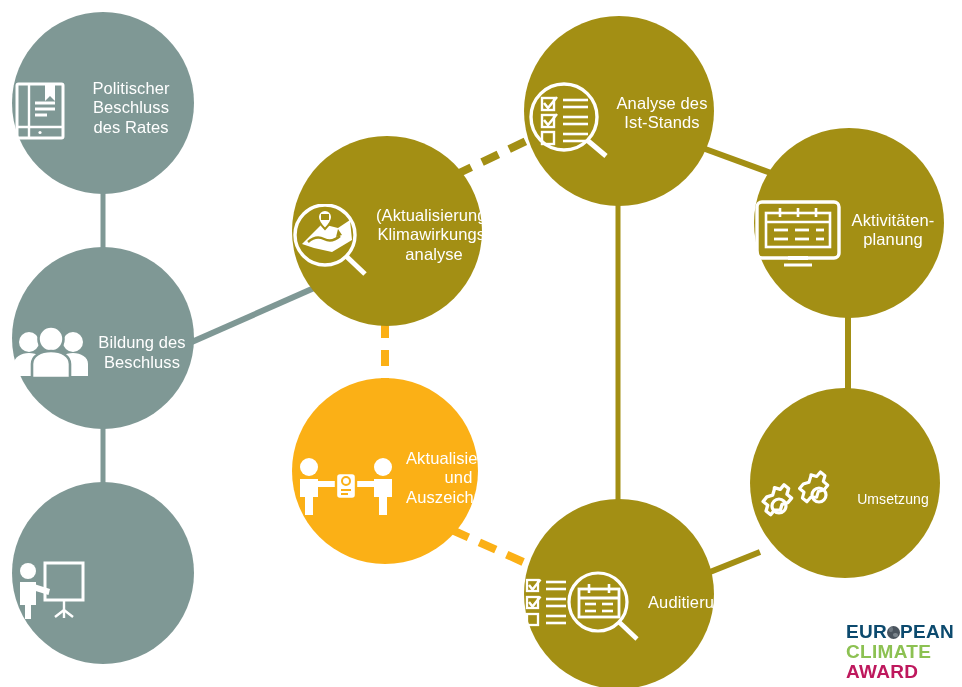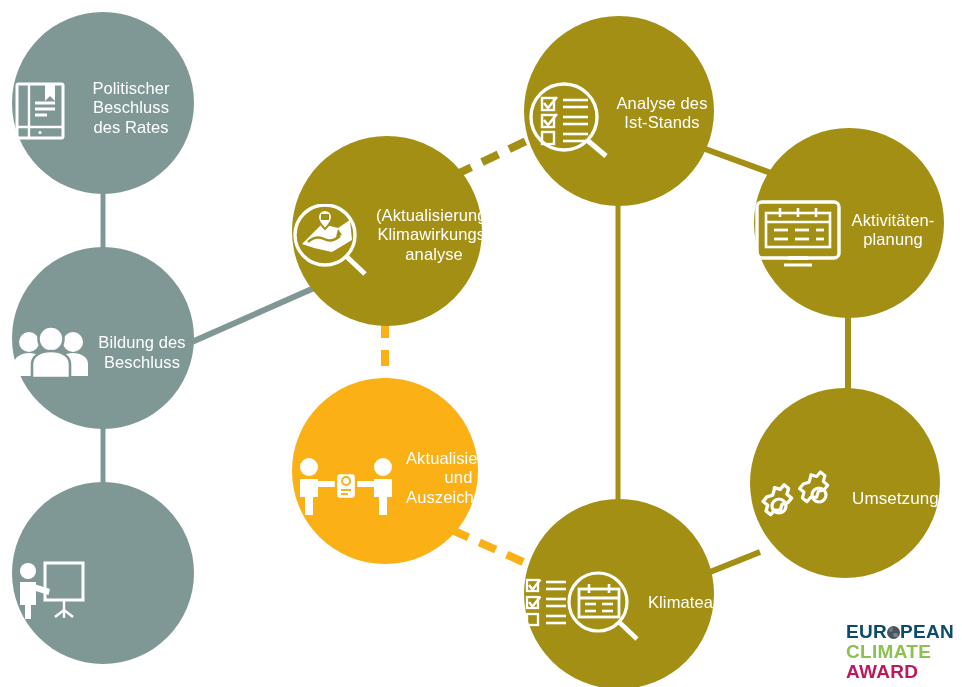--- a/index.html
+++ b/index.html
@@ -45,21 +45,21 @@
   #n-ist{left:524px; top:16px;  width:190px;height:190px;}
   #n-ist .icon{margin-top:22px;}
   #n-ist .cap{margin-top:4px;font-size:16.5px;}
 
   #n-aktiv{left:754px; top:128px; width:190px;height:190px;}
   #n-aktiv .icon{margin-top:26px;}
   #n-aktiv .cap{margin-top:14px;font-size:16.5px;}
 
   #n-umsetzung{left:750px;top:388px; width:190px;height:190px;}
   #n-umsetzung .icon{margin-top:38px;}
-  #n-umsetzung .cap{margin-top:32px;font-size:17px;}
+  #n-umsetzung .cap{margin-top:32px;font-size:14px;}
 
   #n-audit{left:524px; top:499px; width:190px;height:190px;}
   #n-audit .icon{margin-top:28px;}
   #n-audit .cap{margin-top:18px;font-size:16.5px;}
 
   #n-zert{left:292px; top:378px; width:186px;height:186px;}
   #n-zert .icon{margin-top:34px;}
   #n-zert .cap{margin-top:14px;font-size:16.5px;}
 
   
@@ -269,21 +269,21 @@
         <line x1="55" y1="28" x2="95" y2="28" stroke="#ffffff" stroke-width="2.8"></line>
         <line x1="65" y1="14" x2="65" y2="23" stroke="#ffffff" stroke-width="2.6"></line>
         <line x1="85" y1="14" x2="85" y2="23" stroke="#ffffff" stroke-width="2.6"></line>
         <line x1="61" y1="34" x2="72" y2="34" stroke="#ffffff" stroke-width="2.6"></line>
         <line x1="78" y1="34" x2="89" y2="34" stroke="#ffffff" stroke-width="2.6"></line>
         <line x1="61" y1="41" x2="72" y2="41" stroke="#ffffff" stroke-width="2.6"></line>
         <line x1="78" y1="41" x2="89" y2="41" stroke="#ffffff" stroke-width="2.6"></line>
       </svg>
     </span>
     <span class="cap">
-      <span>Klimateams</span>
+      <span>Auditierung</span>
     </span>
   </div>
 
   <div class="node amber" id="n-zert">
     <span class="icon">
       <svg width="108" height="58" viewBox="0 0 108 58">
         <circle cx="17" cy="10" r="9" fill="#ffffff"></circle>
         <path d="M8 22 h18 v18 h-5 v18 h-8 v-18 h-5 z" fill="#ffffff"></path>
         <path d="M25 24 h18 v6 h-18 z" fill="#ffffff"></path>
         <circle cx="91" cy="10" r="9" fill="#ffffff"></circle>

